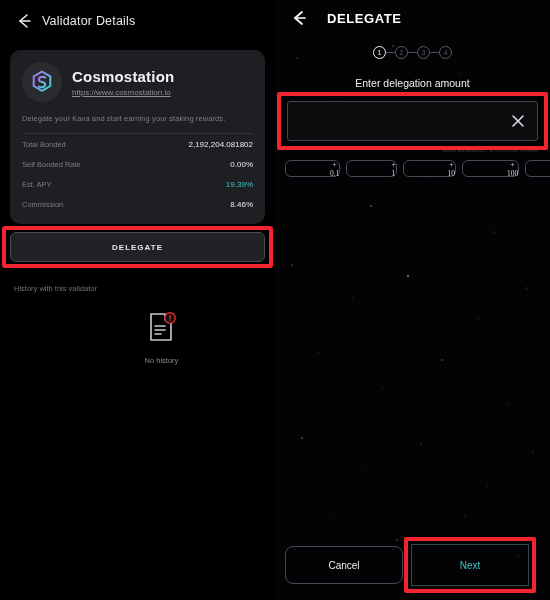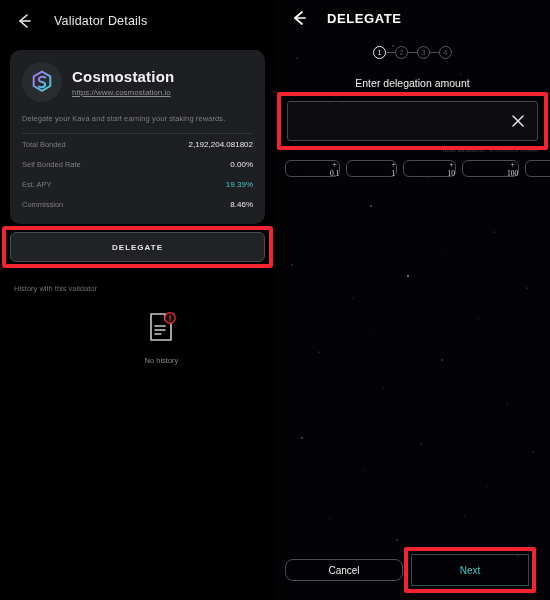--- a/index.html
+++ b/index.html
@@ -15,21 +15,21 @@
   .panel-left {
     position:relative;
     width:275px; height:600px;
     background:#000;
     overflow:hidden;
   }
   .lp-header {
     height:42px;
     display:flex; align-items:center;
     padding-left:14px;
-    gap:20px;
+    gap:8px;
   }
   .back-arrow {
     width:20px; height:20px;
     position:relative; flex:0 0 auto;
   }
   .back-arrow svg { display:block; }
   .lp-title {
     color:#e9e9ec;
     font-size:12.5px;
     letter-spacing:.2px;
@@ -179,31 +179,31 @@
     color:#d8d8de; font-size:7.5px;
     display:flex; align-items:center; justify-content:center;
     font-family:Liberation Serif, serif;
     padding-left:44px;
   }
 
   .spacer { flex:1 1 auto; }
 
   .footer { display:flex; gap:0; padding:0 10px 14px 10px; align-items:center; }
   .cancel-btn {
-    width:118px; height:22px;
+    width:118px; height:38px;
     border:1px solid #4a4a52;
     border-radius:8px;
     background:transparent;
     color:#f0f0f2; font-size:10px;
     display:flex; align-items:center; justify-content:center;
     font-family:"Liberation Sans", sans-serif;
   }
   .next-wrap { position:relative; margin-left:8px; }
   .next-btn {
-    width:118px; height:32px;
+    width:118px; height:42px;
     border:1px solid #2f4b4e;
     border-radius:0;
     background:transparent;
     color:#3fc7c7; font-size:10px;
     display:flex; align-items:center; justify-content:center;
     font-family:"Liberation Sans", sans-serif;
   }
   .hl-next {
     position:absolute; left:-7px; top:-7px; right:-7px; bottom:-7px;
     border:4px solid #f22430;

